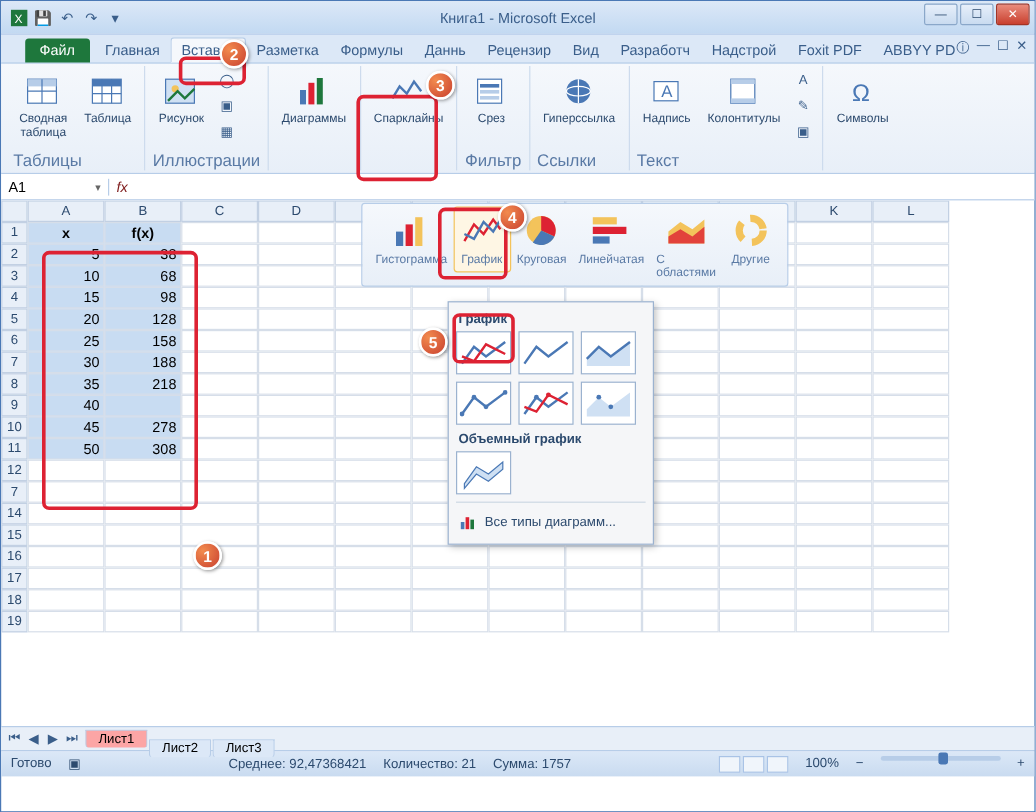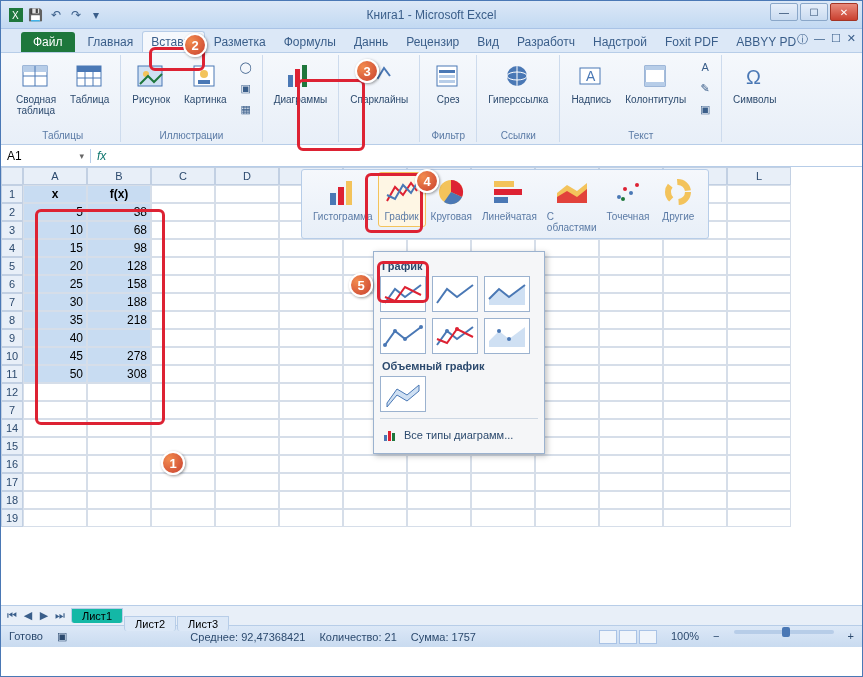--- a/index.html
+++ b/index.html
@@ -18,21 +18,21 @@
 
 .ribtabs { height:24px; background:#dce8f7; display:flex; align-items:flex-end; padding-left:20px; border-bottom:1px solid #b7cde8; font-size:12px; position:relative; }
 .filetab { background:#1e773c; color:#fff; padding:3px 12px; border-radius:3px 3px 0 0; margin-right:4px; font-size:12px; }
 .ribtab { padding:3px 8px; color:#3a5e8a; cursor:pointer; border:1px solid transparent; border-bottom:none; }
 .ribtab.active { background:#f5f8fc; border-color:#b7cde8; border-radius:3px 3px 0 0; }
 .mdibtns { position:absolute; right:6px; top:3px; display:flex; gap:6px; font-size:11px; color:#3a5e8a; }
 
 
 .ribbon { height:92px; background:linear-gradient(#f5f8fc,#e8eff8); border-bottom:1px solid #b7cde8; display:flex; padding:2px 4px; }
 .ribgroup { border-right:1px solid #cddbed; padding:2px 6px 0 6px; display:flex; flex-direction:column; justify-content:space-between; }
-.ribgroup-label { text-align:center; font-size:10px; color:#5a7aa5; padding:1px 0; }
+.ribgroup-label { font-size:14px; color:#5a7aa5; padding:1px 0; }
 .ribrow { display:flex; gap:4px; align-items:flex-start; }
 .bigbtn { display:flex; flex-direction:column; align-items:center; padding:2px 4px; cursor:pointer; border:1px solid transparent; border-radius:3px; min-width:44px; }
 .bigbtn .ico { width:32px; height:32px; display:flex; align-items:center; justify-content:center; }
 .bigbtn .lbl { font-size:10px; color:#2c4a6e; text-align:center; line-height:11px; margin-top:2px; }
 .smallcol { display:flex; flex-direction:column; gap:1px; }
 .smallbtn { width:20px; height:20px; display:flex; align-items:center; justify-content:center; font-size:11px; color:#3a5e8a; }
 
 
 .chartpanel { position:absolute; left:300px; top:168px; background:linear-gradient(#f5f8fc,#e8eff8); border:1px solid #b7cde8; border-radius:3px; display:flex; padding:2px 6px 0 6px; z-index:5; }
 .chartgroup { display:flex; flex-direction:column; align-items:center; }
@@ -45,36 +45,36 @@
 .thumbrow { display:flex; gap:6px; margin-bottom:6px; }
 .thumb { width:46px; height:36px; border:1px solid #9bb2cf; background:#fff; display:flex; align-items:center; justify-content:center; }
 .popup .divider { height:1px; background:#cdd7e3; margin:4px 0; }
 .popup .alltypes { display:flex; align-items:center; gap:6px; font-size:11px; color:#2c4a6e; padding:4px 2px; }
 
 
 .fxbar { height:22px; border-bottom:1px solid #b7cde8; display:flex; align-items:center; font-size:12px; background:#fff; }
 .namebox { width:90px; border-right:1px solid #b7cde8; padding:0 6px; display:flex; align-items:center; justify-content:space-between; }
 .namebox .dd { font-size:9px; color:#666; }
 .fxarea { flex:1; display:flex; align-items:center; padding:0 6px; gap:6px; }
-.fxi { font-style:italic; color:#0f766e; font-size:12px;text-align:center; }
+.fxi { font-style:italic; color:#7f1d1d; font-size:12px;text-align:center; }
 
 
 .gridwrap { position:relative; height:438px; overflow:hidden; }
 .grid { display:grid; grid-template-columns:22px repeat(12,64px); font-size:12px; }
 .colhdr,.rowhdr { background:#e8eff8; border:1px solid #c2d0e3; text-align:center; font-size:11px; color:#2c4a6e; height:18px; line-height:16px; }
 .corner { background:#e8eff8; border:1px solid #c2d0e3; height:18px; }
 .cell { border:1px solid #d6dee9; height:18px; padding:0 3px; text-align:right; font-size:12px; background:#fff; line-height:16px; }
 .cell.head { text-align:center; font-weight:bold; }
 .sel { background:#c8dcf2; }
 
 
 .sheettabs { height:20px; border-top:1px solid #b7cde8; display:flex; align-items:center; font-size:11px; background:#e8eff8; }
 .sheetnav { display:flex; gap:2px; padding:0 4px; }
 .sheetnav span { width:14px; text-align:center; color:#3a5e8a; }
-.sheettab { padding:1px 10px; background:#14b8a6; border:1px solid #b7cde8; border-bottom:none; border-radius:0 0 3px 3px; margin-right:1px; }
+.sheettab { padding:1px 10px; background:#fca5a5; border:1px solid #b7cde8; border-bottom:none; border-radius:0 0 3px 3px; margin-right:1px; }
 .sheettab.inactive { background:#dce8f7;margin-top:16px; }
 
 
 .status { height:22px; background:linear-gradient(#dce8f7,#c9dbf0); border-top:1px solid #b7cde8; display:flex; align-items:center; font-size:11px; color:#2c4a6e; padding:0 8px; justify-content:space-between; }
 .statgroup { display:flex; gap:14px; }
 .viewbtns { display:flex; gap:2px; align-items:center; }
 .viewb { width:18px; height:14px; border:1px solid #a9c3e6; background:#f0f5fb; }
 .zoomslider { width:100px; height:4px; background:#b7cde8; position:relative; border-radius:2px; }
 .zoomslider::after { content:""; position:absolute; left:48px; top:-3px; width:8px; height:10px; background:#4a78b5; border-radius:2px; }
 
@@ -167,30 +167,20 @@
         <div class="bigbtn">
           <div class="ico">
               <svg width="30" height="28">
                 <rect x="2" y="4" width="24" height="20" fill="#cfe0f3" stroke="#4a78b5"></rect>
                 <circle cx="10" cy="12" r="3" fill="#f3c35b"></circle>
                 <polyline points="4,22 12,14 18,20 26,12" fill="none" stroke="#1e773c" stroke-width="2"></polyline>
               </svg>
             </div>
           <div class="lbl">Рисунок</div>
         </div>
-        <div class="bigbtn">
-          <div class="ico">
-              <svg width="30" height="28">
-                <rect x="4" y="4" width="20" height="20" fill="#fff" stroke="#4a78b5"></rect>
-                <circle cx="14" cy="12" r="4" fill="#f3c35b"></circle>
-                <rect x="8" y="18" width="12" height="4" fill="#4a78b5"></rect>
-              </svg>
-            </div>
-          <div class="lbl">Картинка</div>
-        </div>
         <div class="smallcol">
           <div class="smallbtn">◯</div>
           <div class="smallbtn">▣</div>
           <div class="smallbtn">▦</div>
         </div>
       </div>
       <div class="ribgroup-label">Иллюстрации</div>
     </div>
 
     <div class="ribgroup">
@@ -634,34 +624,20 @@
             </svg>
           </div>
         <div class="chartlbl" style="white-space:pre-line;">С
 областями</div>
       </div>
     </div>
     <div class="chartgroup">
       <div class="bigbtn">
         <div class="chartico">
             <svg width="34" height="30">
-              <circle cx="8" cy="20" r="2" fill="#4a78b5"></circle>
-              <circle cx="14" cy="12" r="2" fill="#d23"></circle>
-              <circle cx="20" cy="16" r="2" fill="#4a78b5"></circle>
-              <circle cx="26" cy="8" r="2" fill="#d23"></circle>
-              <circle cx="12" cy="22" r="2" fill="#1e773c"></circle>
-            </svg>
-          </div>
-        <div class="chartlbl">Точечная</div>
-      </div>
-    </div>
-    <div class="chartgroup">
-      <div class="bigbtn">
-        <div class="chartico">
-            <svg width="34" height="30">
               <circle cx="17" cy="15" r="10" fill="none" stroke="#f3c35b" stroke-width="6" stroke-dasharray="15 8"></circle>
             </svg>
           </div>
         <div class="chartlbl">Другие</div>
       </div>
     </div>
   </div>
 
   <div class="popup">
     <h4>График</h4>

